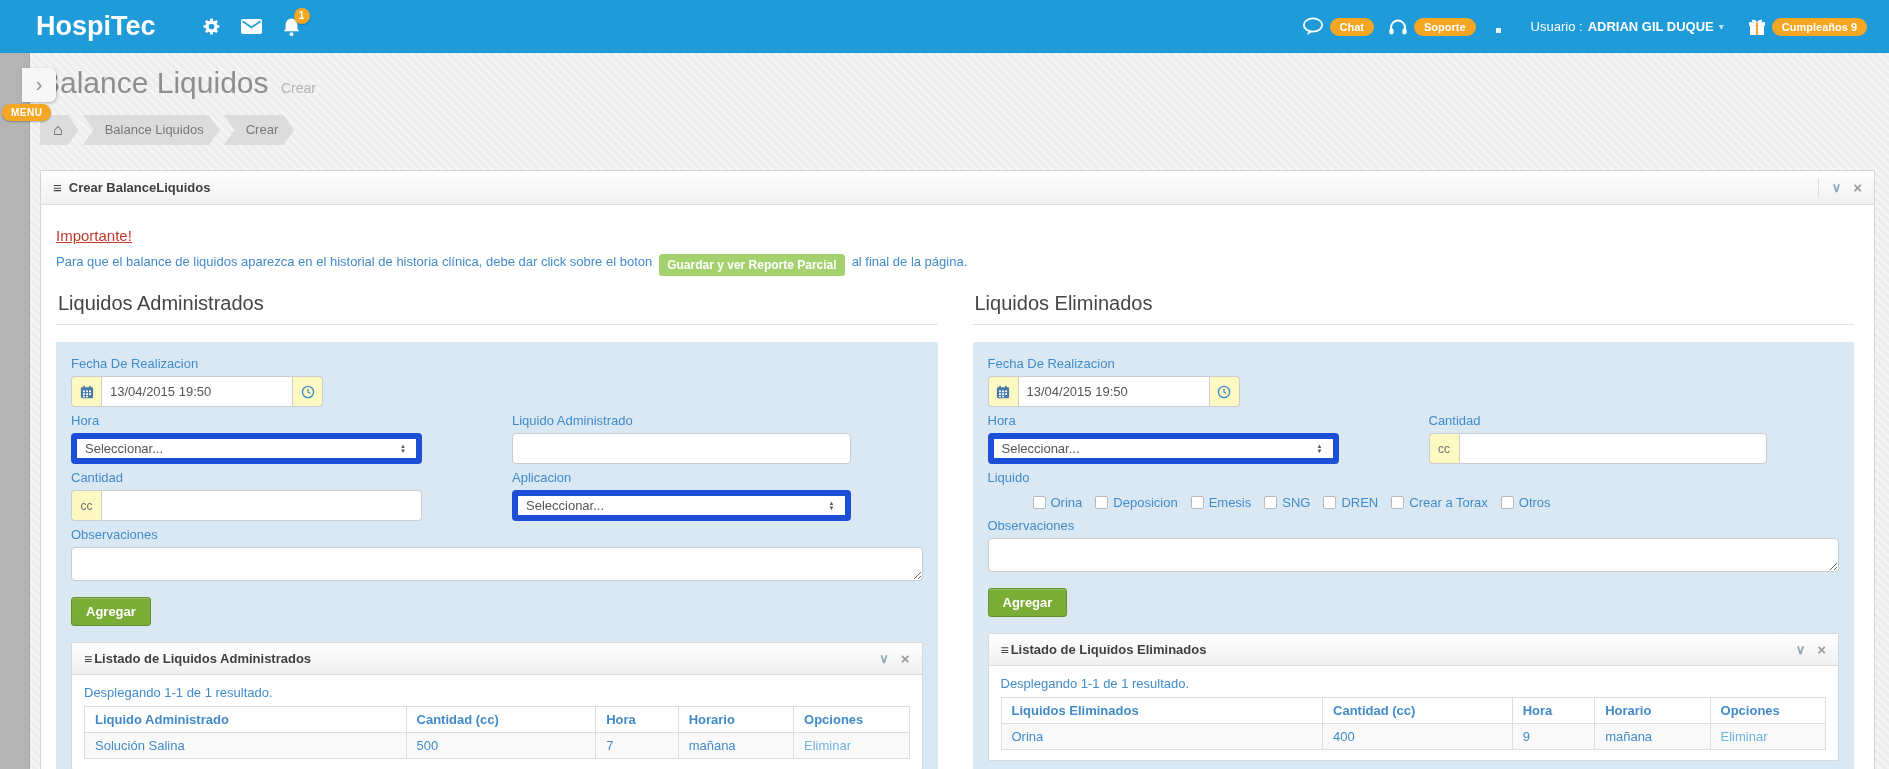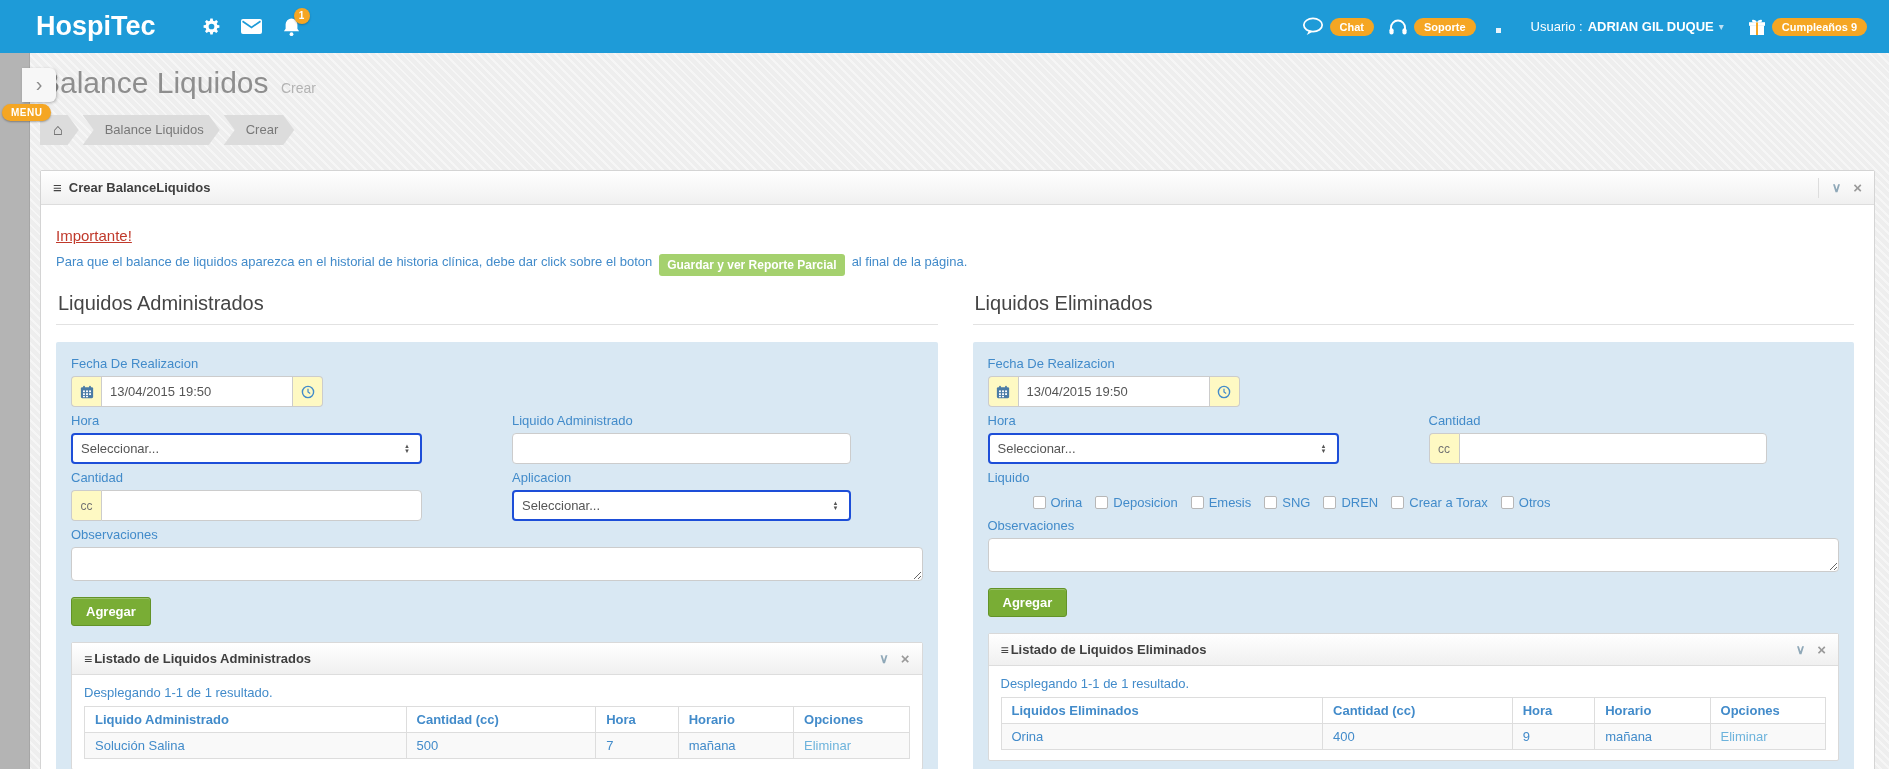--- a/index.html
+++ b/index.html
@@ -92,21 +92,21 @@
   .tinput { border:1px solid #ccc; border-radius:0; padding:0 8px; font-size:13px; color:#555; height:31px;
             outline:none; font-family:"Liberation Sans", sans-serif; background:#fff; }
   .tinput.solo { border-radius:4px; width:100%; }
   .date-input { width:192px; }
   .cc-input { flex:1; border-radius:0 4px 4px 0; }
 
   .frow { display:flex; gap:90px; }
   .fcol-l { width:351px; flex:none; }
   .fcol-r { flex:1; padding-right:72px; min-width:0; }
 
-  .select { height:31px; background:#fff; border:2px solid #1d4ed8; border-radius:4px; display:flex;
+  .select { height:31px; background:#fff; border:6px solid #1d4ed8; border-radius:4px; display:flex;
             align-items:center; padding:0 8px; cursor:pointer; width:100%; }
   .select .sel-text { font-size:13px; color:#555; flex:1; }
   .stepper { display:flex; flex-direction:column; align-items:center; margin-right:2px; }
   .stepper i { font-style:normal; font-size:6px; line-height:5px; color:#555; }
 
   .checks { display:flex; align-items:center; gap:13px; padding:4px 0 2px 45px; height:22px; }
   .check-item { display:flex; align-items:center; gap:5px; }
   .checkbox { width:13px; height:13px; background:#fff; border:1px solid #b7b7b7; border-radius:2px;
               display:inline-block; cursor:pointer; flex:none; }
   .check-label { color:#428bca; font-size:13px; white-space:nowrap; }

